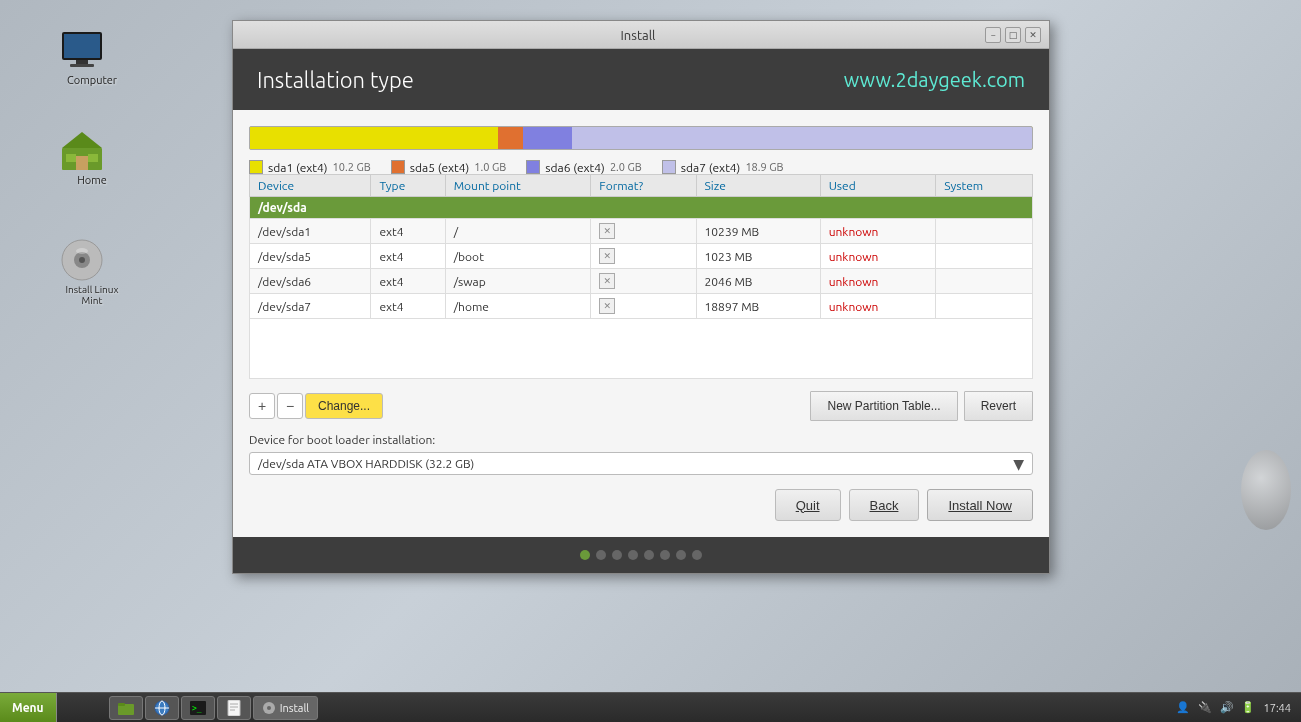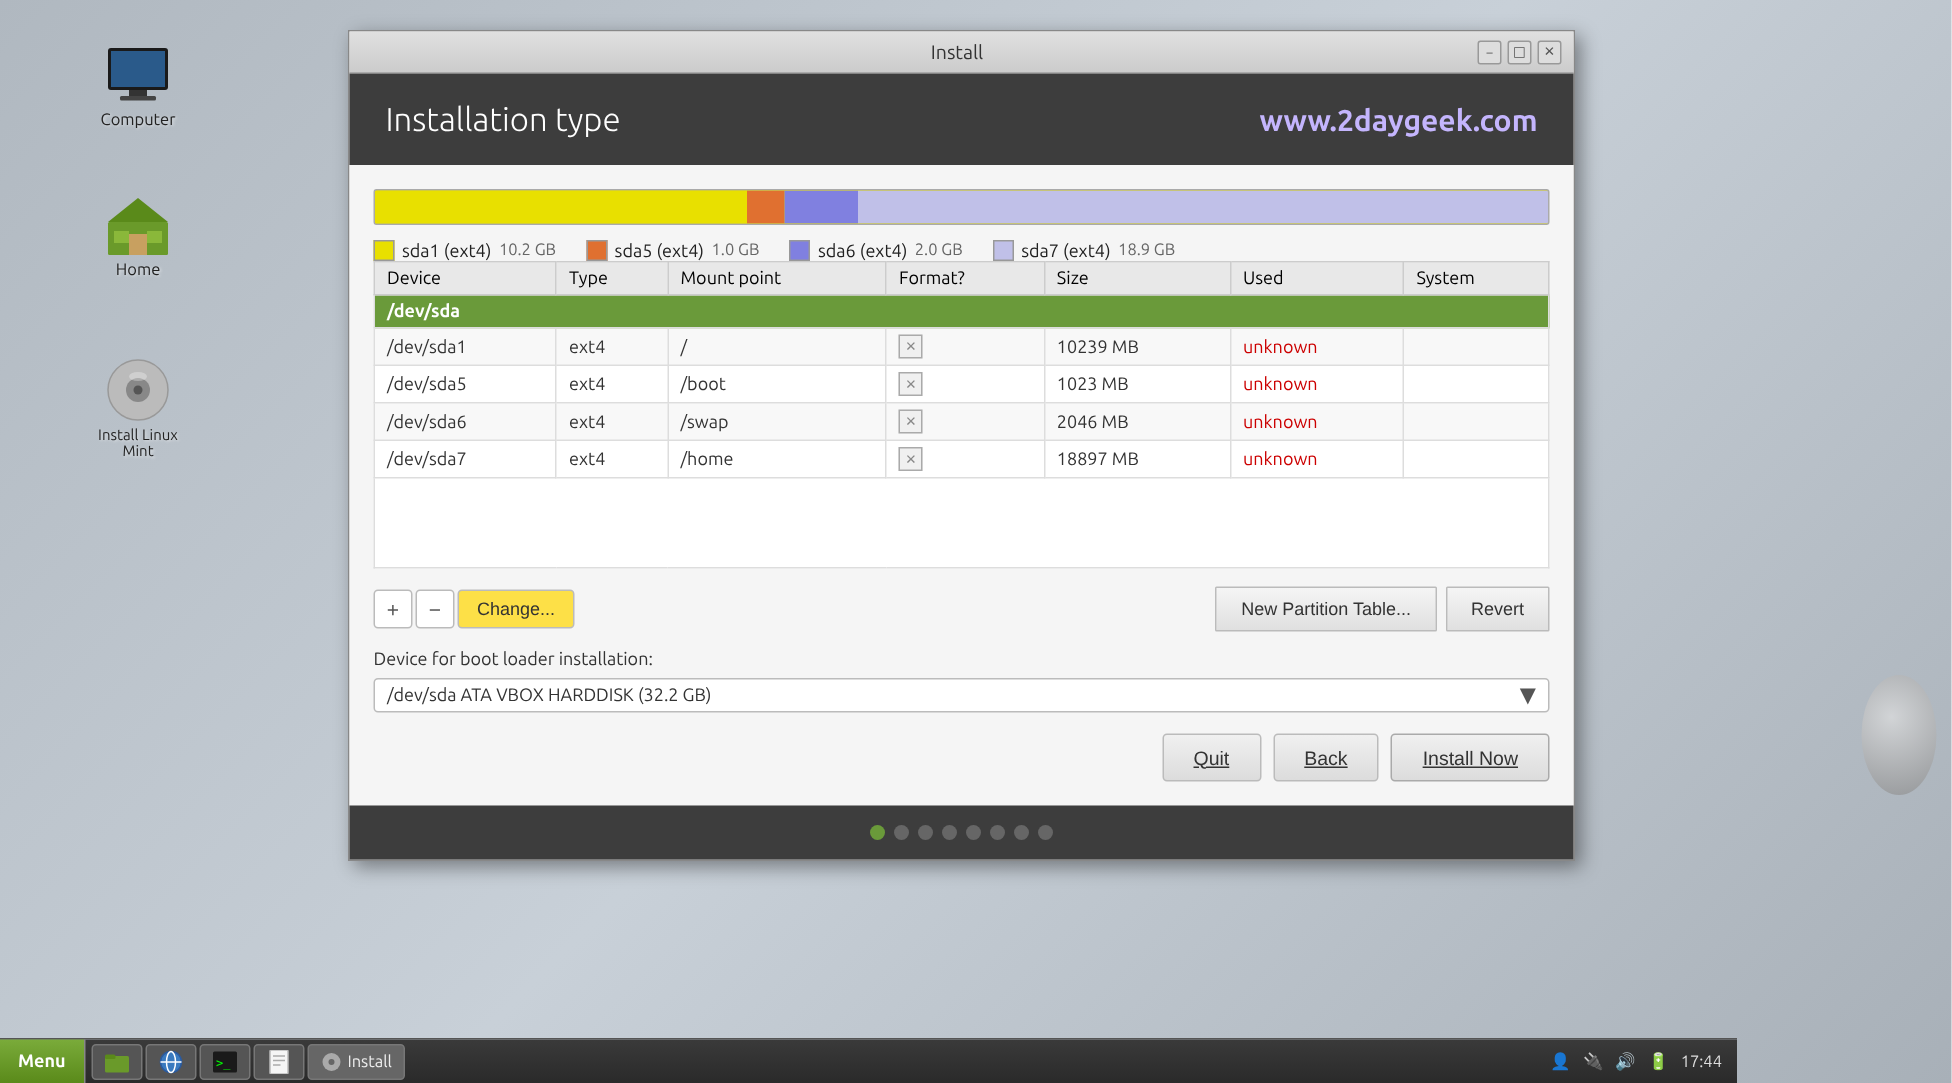--- a/index.html
+++ b/index.html
@@ -11,21 +11,20 @@
       font-size: 13px;
       overflow: hidden;
       position: relative;
     }
 
     
     .desktop-icon {
       position: absolute;
       display: flex;
       flex-direction: column;
-      align-items: center;
       width: 80px;
       cursor: pointer;
       padding: 6px;
     }
     .desktop-icon .icon-label {
       color: #222;
       font-size: 11px;
       text-align: center;
       text-shadow: 1px 1px 2px rgba(255,255,255,0.6);
     }
@@ -35,27 +34,28 @@
       display: block;
       width: 48px;
       height: 48px;
     }
 
     
     .taskbar {
       position: absolute;
       bottom: 0;
       left: 0;
-      width: 1158px;
+      width: 1301px;
       height: 30px;
       background: linear-gradient(180deg, #3a3a3a 0%, #2a2a2a 100%);
       display: flex;
       align-items: center;
       z-index: 100;
       border-top: 1px solid #555;
+      gap: 48px;
     }
     .taskbar-menu {
       background: linear-gradient(180deg, #7aab3a 0%, #5a8a1a 100%);
       color: white;
       font-weight: bold;
       font-size: 12px;
       padding: 4px 12px;
       height: 100%;
       display: flex;
       align-items: center;
@@ -145,23 +145,23 @@
       display: flex;
       align-items: center;
       justify-content: space-between;
     }
     .window-header-title {
       color: #ffffff;
       font-size: 22px;
       font-weight: 300;
     }
     .window-header-url {
-      color: #c4b5fd;
+      color: #5eead4;
       font-size: 20px;
-      font-weight: bold;
+      font-weight: normal;
     }
 
     
     .window-content {
       padding: 16px;
       background: #f5f5f5;
     }
 
     
     .partition-bar {
@@ -218,21 +218,21 @@
       border: 1px solid #ccc;
       margin-bottom: 12px;
     }
     .partition-table th {
       background: #e8e8e8;
       border: 1px solid #ccc;
       padding: 4px 8px;
       font-weight: normal;
       text-align: left;
       font-size: 12px;
-      color: #000000;
+      color: #0369a1;
     }
     .partition-table td {
       border: 1px solid #ddd;
       padding: 4px 8px;
       font-size: 12px;
       color: #333;
     }
     .partition-table tr.device-header td {
       background: #6a9a3a;
       color: white;

